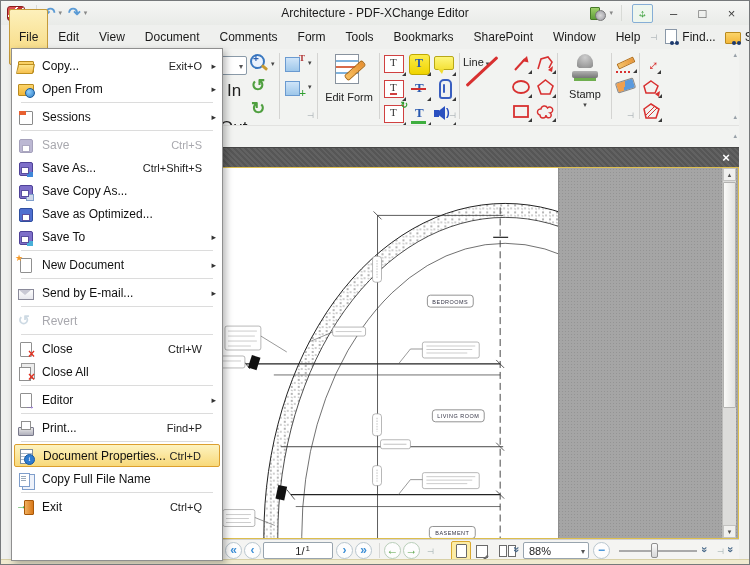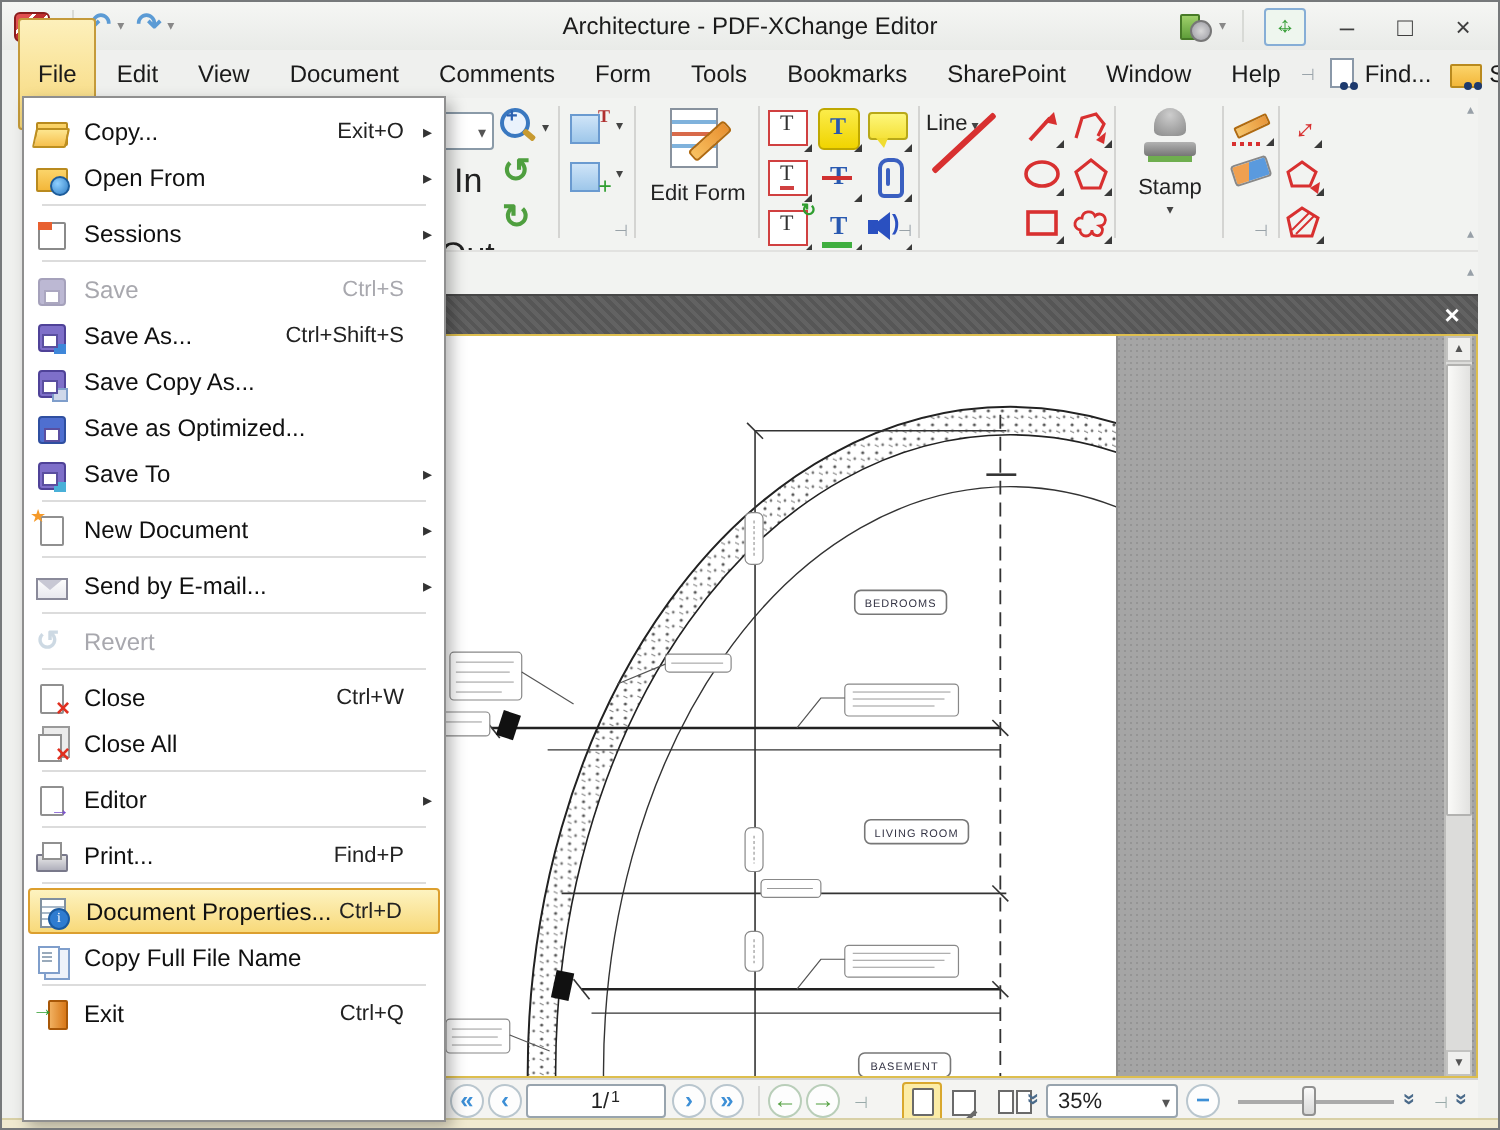--- a/index.html
+++ b/index.html
@@ -448,21 +448,21 @@
     <div class="lay active" style="left:440px">
         <span class="pg1"></span>
       </div>
     <div class="lay" style="left:461px">
         <span class="pgfit"></span>
       </div>
     <div class="lay" style="left:482px">
         <span class="pg2"></span>
       </div>
     <span class="chevd" style="left:502px">»</span>
-    <span class="zsel"><span>35%</span><span class="car">▾</span></span>
+    <span class="zsel"><span>88%</span><span class="car">▾</span></span>
     <span class="nbtn" style="left:582px">−</span>
     <span class="slider-track"></span>
     <span class="slider-thumb"></span>
     <span class="chevd" style="left:690px">»</span>
     <span class="nhdl" style="left:706px">⊣</span>
     <span class="chevd" style="left:716px">»</span>
   </div>
 
   <div class="statusstrip"></div>
 

